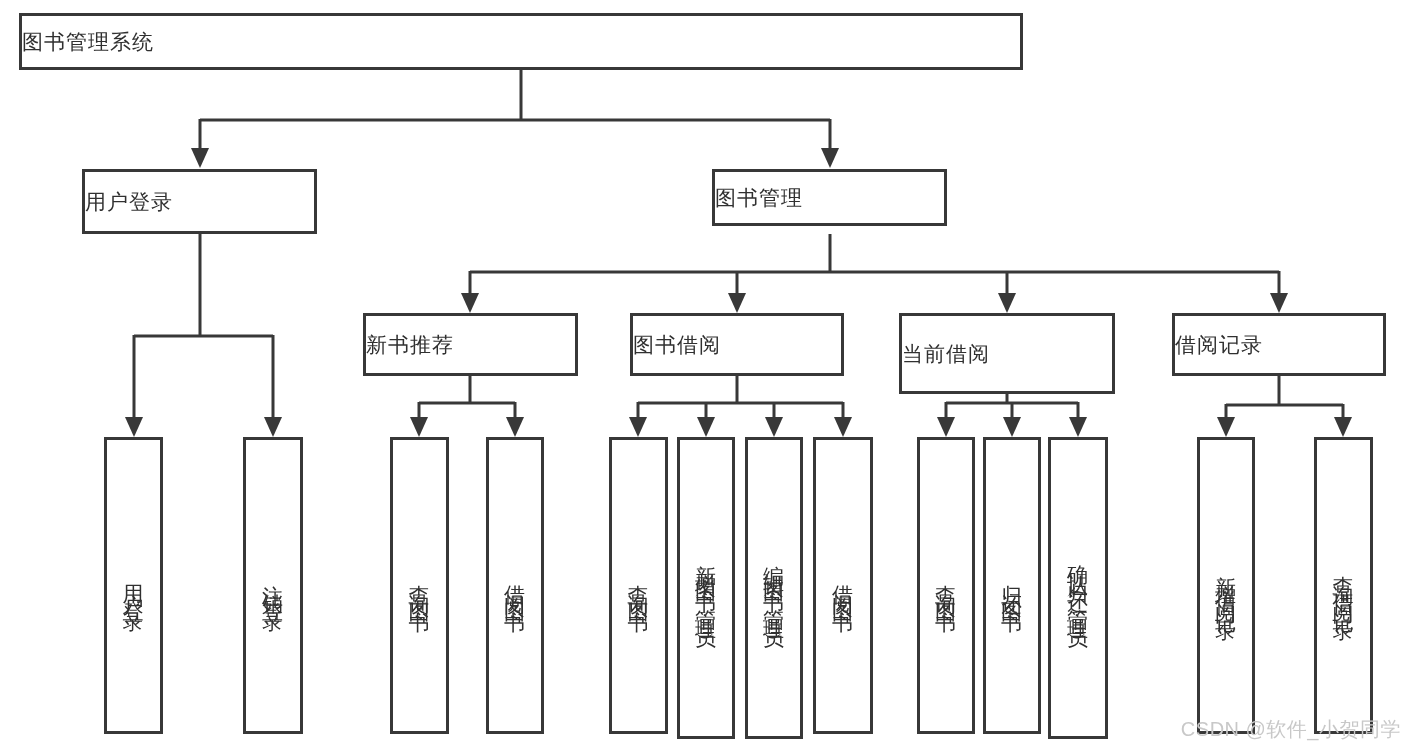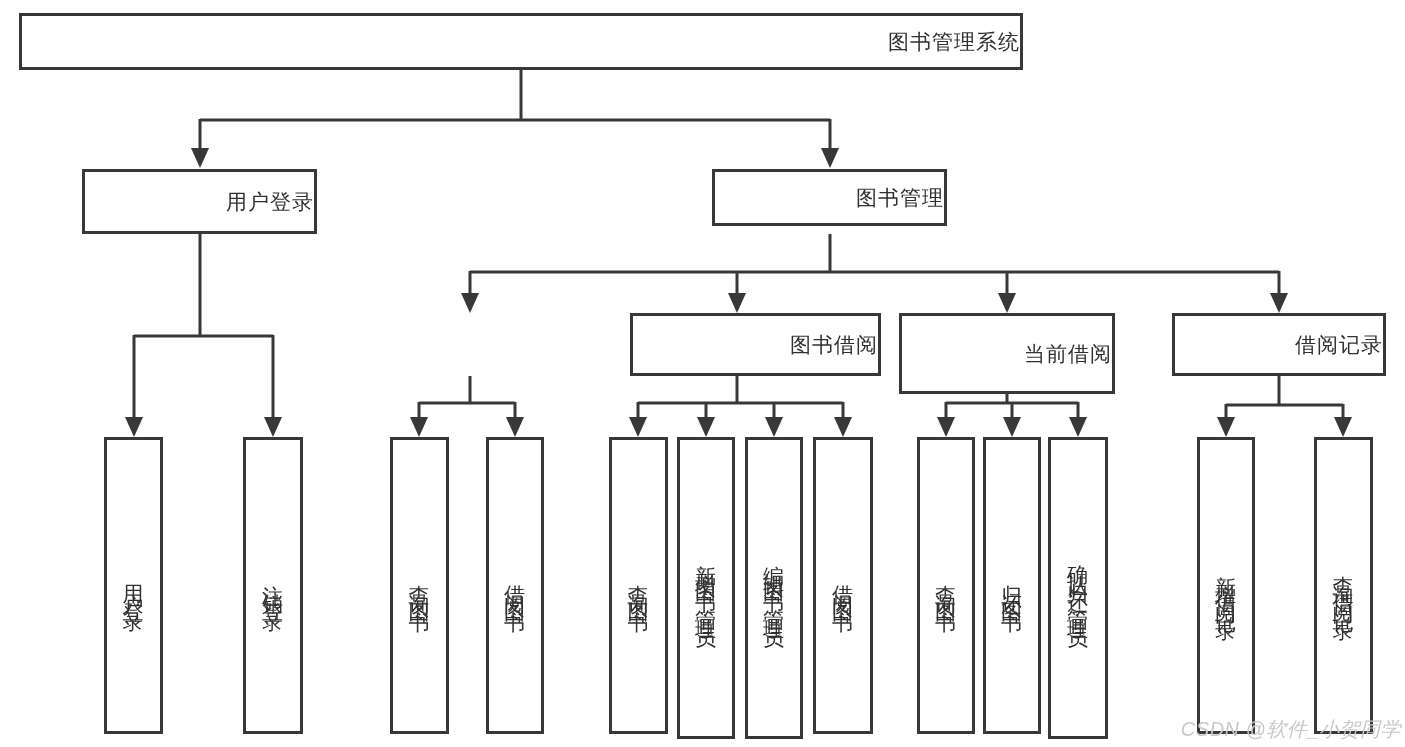--- a/index.html
+++ b/index.html
@@ -3,34 +3,34 @@
 <meta charset="utf-8">
 <style>
   html,body{margin:0;padding:0;background:#ffffff;}
   .stage{
     position:relative;width:1405px;height:747px;background:#ffffff;overflow:hidden;
     font-family:"Liberation Sans",sans-serif;color:#303030;
   }
   .wires{position:absolute;left:0;top:0;z-index:1;}
   .box{
     position:absolute;box-sizing:border-box;border:3px solid #383838;background:#ffffff;
-    display:flex;align-items:center;justify-content:flex-end;z-index:2;
+    display:flex;align-items:center;justify-content:flex-start;z-index:2;
   }
   .lbl{font-size:21px;letter-spacing:1px;color:#303030;white-space:nowrap;}
   .leaf{
     position:absolute;box-sizing:border-box;border:3px solid #383838;background:#ffffff;
     display:flex;align-items:center;justify-content:center;z-index:2;
   }
   .vlbl{
     writing-mode:vertical-rl;text-orientation:mixed;
     font-size:21px;letter-spacing:9px;line-height:1;color:#303030;
   }
   .watermark{
     position:absolute;right:4px;bottom:4px;z-index:5;
-    font-size:20px;color:#c8c8c8;letter-spacing:0.5px;white-space:nowrap;font-style:italic;
+    font-size:20px;color:#c8c8c8;letter-spacing:0.5px;white-space:nowrap;
   }
 </style>
 </head>
 <body>
 
 <div class="stage">
 
   <svg class="wires" width="1405" height="747" viewBox="0 0 1405 747" aria-hidden="true">
     <g stroke="#383838" stroke-width="3" fill="none">
       <path d="M521,70 V120 M200,120 H830 M200,119 V150 M830,119 V150"></path>
@@ -68,21 +68,24 @@
     <span class="lbl">图书管理系统</span>
   </div>
 
   <div class="box" style="left:82px;top:169px;width:235px;height:65px">
     <span class="lbl">用户登录</span>
   </div>
   <div class="box" style="left:712px;top:169px;width:235px;height:57px">
     <span class="lbl">图书管理</span>
   </div>
 
-  <div class="box" style="left:630px;top:313px;width:251px;height:63px">
+  <div class="box" style="left:363px;top:313px;width:215px;height:63px">
+    <span class="lbl">新书推荐</span>
+  </div>
+  <div class="box" style="left:630px;top:313px;width:214px;height:63px">
     <span class="lbl">图书借阅</span>
   </div>
   <div class="box" style="left:899px;top:313px;width:216px;height:81px">
     <span class="lbl">当前借阅</span>
   </div>
   <div class="box" style="left:1172px;top:313px;width:214px;height:63px">
     <span class="lbl">借阅记录</span>
   </div>
 
   <div class="leaf" style="left:104px;top:437px;width:59px;height:297px">

